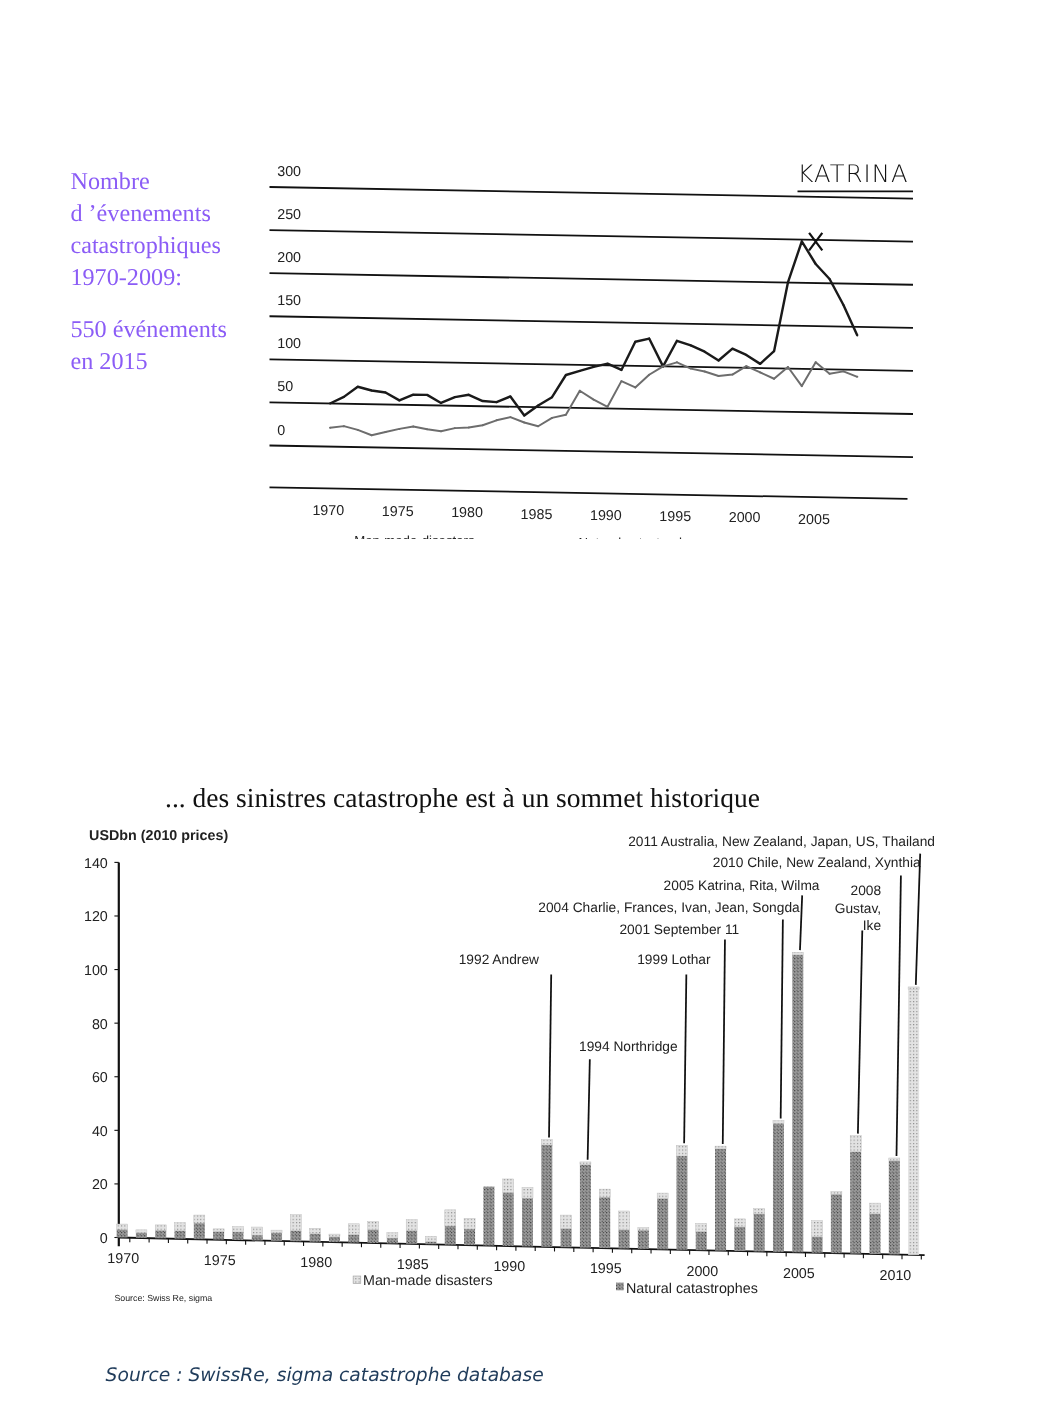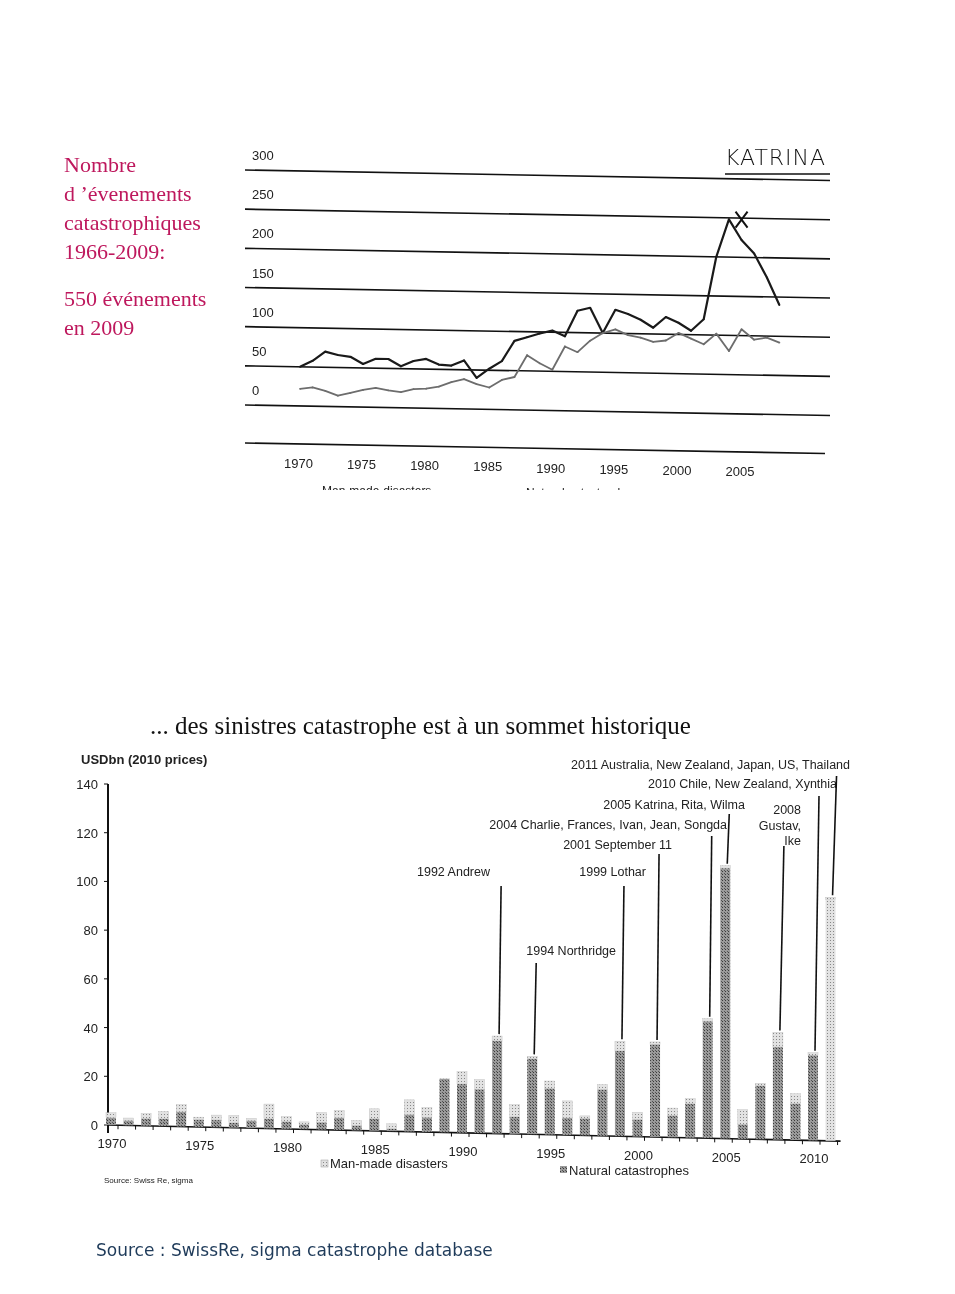--- a/index.html
+++ b/index.html
@@ -1,34 +1,34 @@
 <!DOCTYPE html>
 <html><head>
 <meta charset="utf-8">
 <style>
   html, body { margin: 0; padding: 0; background: #ffffff; }
   body { width: 955px; height: 1294px; position: relative; overflow: hidden; font-family: "Liberation Sans", sans-serif; color: #111; }
-  .intro { position: absolute; left: 64px; top: 150px; font-family: "Liberation Serif", serif; font-size: 22px; line-height: 29px; color: #be185d; }
+  .intro { position: absolute; left: 64px; top: 150px; font-family: "Liberation Serif", serif; font-size: 22px; line-height: 29px; color: #8b5cf6; }
   .intro .gap { height: 18px; }
   #top-chart { position: absolute; left: 230px; top: 130px; }
   #bottom-chart { position: absolute; left: 50px; top: 700px; }
-  .bottom-source { position: absolute; left: 96px; top: 1240px; font-family: "DejaVu Sans", sans-serif; font-size: 17px; color: #1f3b5a; }
+  .bottom-source { position: absolute; left: 96px; top: 1240px; font-family: "DejaVu Sans", sans-serif; font-style: italic; font-size: 17px; color: #1f3b5a; }
   .tick { font-family: "Liberation Sans", sans-serif; fill: #222; }
 </style>
 </head>
 <body>
 
 <div class="intro">
   <div>Nombre</div>
   <div>d ’évenements</div>
   <div>catastrophiques</div>
-  <div>1966-2009:</div>
+  <div>1970-2009:</div>
   <div class="gap"></div>
   <div>550 événements</div>
-  <div>en 2009</div>
+  <div>en 2015</div>
 </div>
 
 <svg id="top-chart" width="620" height="360" viewBox="0 0 620 360">
     <line x1="15" y1="275" x2="600" y2="285.53" stroke="#111" stroke-width="1.6"></line>
     <text x="22" y="265" font-size="13" class="tick">0</text>
     <line x1="15" y1="235.83333333333334" x2="600" y2="246.36333333333334" stroke="#111" stroke-width="1.6"></line>
     <text x="22" y="225.83333333333334" font-size="13" class="tick">50</text>
     <line x1="15" y1="196.66666666666669" x2="600" y2="207.1966666666667" stroke="#111" stroke-width="1.6"></line>
     <text x="22" y="186.66666666666669" font-size="13" class="tick">100</text>
     <line x1="15" y1="157.5" x2="600" y2="168.03" stroke="#111" stroke-width="1.6"></line>

